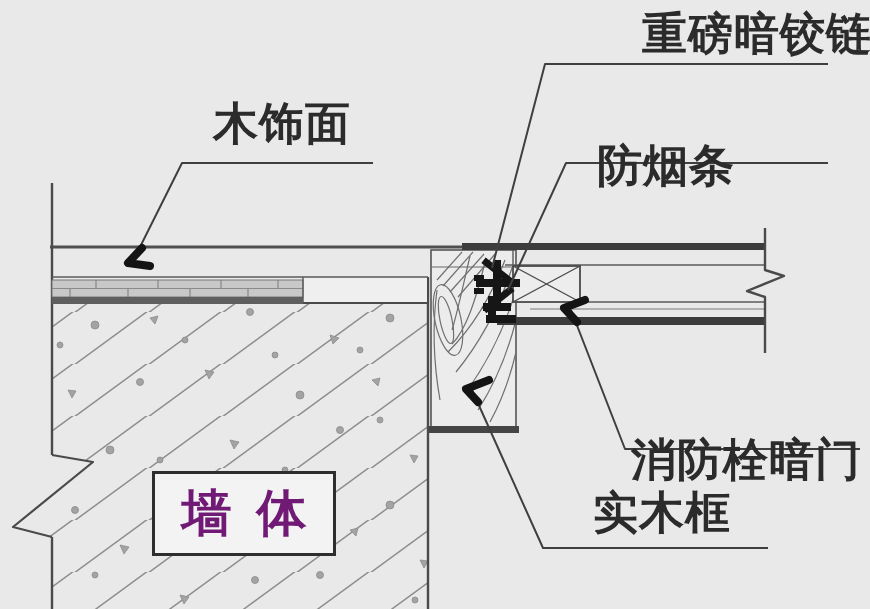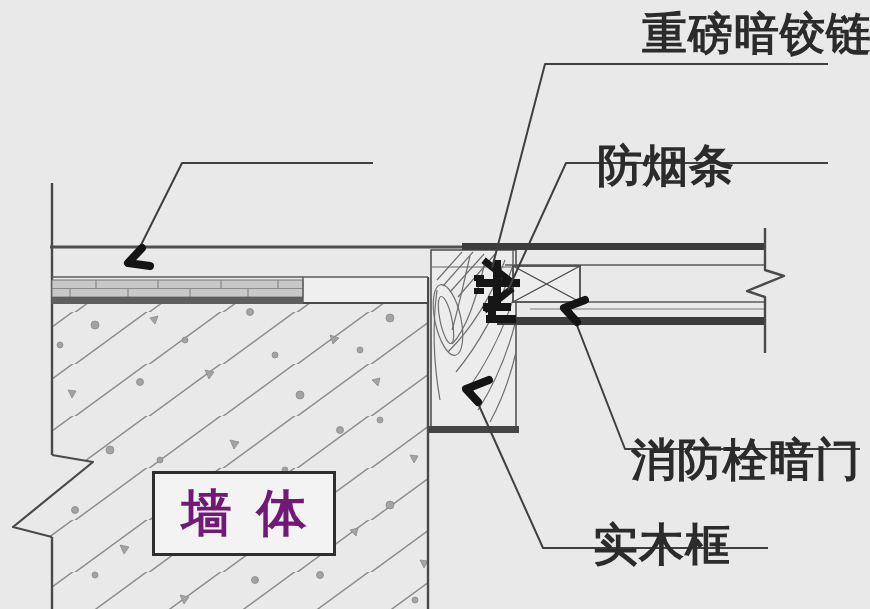--- a/index.html
+++ b/index.html
@@ -7,21 +7,21 @@
        font-family:"Liberation Serif","DejaVu Serif",serif;}
   .stage{position:relative;width:870px;height:609px;background:#e9e9e9;}
   svg{position:absolute;left:0;top:0;}
   .cad-label{position:absolute;color:#2b2b2b;font-weight:600;
              font-family:"Liberation Serif","DejaVu Serif",serif;
              white-space:pre;letter-spacing:1px;line-height:1;}
   .lbl-hinge{left:596px;top:12px;font-size:45px;margin-left:46px;}
   .lbl-smoke{left:597px;top:104px;font-size:45px;margin-top:40px;}
   .lbl-veneer{left:213px;top:102px;font-size:45px;}
   .lbl-hydrant{left:631px;top:394px;font-size:45px;margin-top:44px;}
-  .lbl-frame{left:593px;top:491px;font-size:45px;margin-top:32px;}
+  .lbl-frame{left:593px;top:491px;font-size:45px;}
   .wall-box{position:absolute;left:152px;top:471px;width:184px;height:85px;
             background:#f3f3f3;border:3px solid #2e2e2e;box-sizing:border-box;
             display:flex;align-items:center;justify-content:center;}
   .wall-box span{font-size:50px;font-weight:700;color:#701a75;white-space:pre;
                  font-family:"Liberation Serif","DejaVu Serif",serif;}
 </style>
 </head>
 <body>
 
 <div class="stage">
@@ -159,20 +159,21 @@
 
     <g stroke="#141414" stroke-width="8" fill="none" stroke-linecap="round" stroke-linejoin="round">
       <path d="M142,248 L128,263 L150,266"></path>
       <path d="M585,300 L564,308 L577,322"></path>
       <path d="M489,380 L466,389 L478,402"></path>
     </g>
   </svg>
 
   <div class="cad-label lbl-hinge">重磅暗铰链</div>
   <div class="cad-label lbl-smoke">防烟条</div>
+  <div class="cad-label lbl-veneer">木饰面</div>
   <div class="cad-label lbl-hydrant">消防栓暗门</div>
   <div class="cad-label lbl-frame">实木框</div>
 
   <div class="wall-box">
     <span>墙  体</span>
   </div>
 
 </div>
 
 </body></html>

